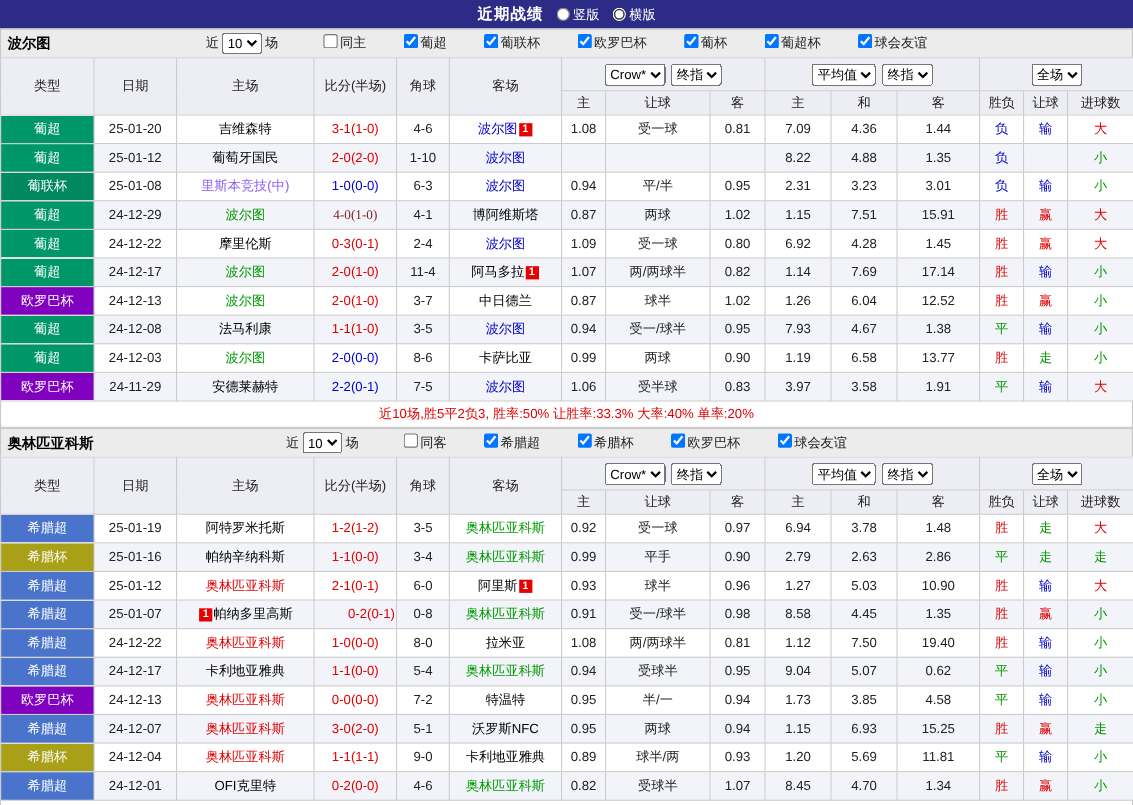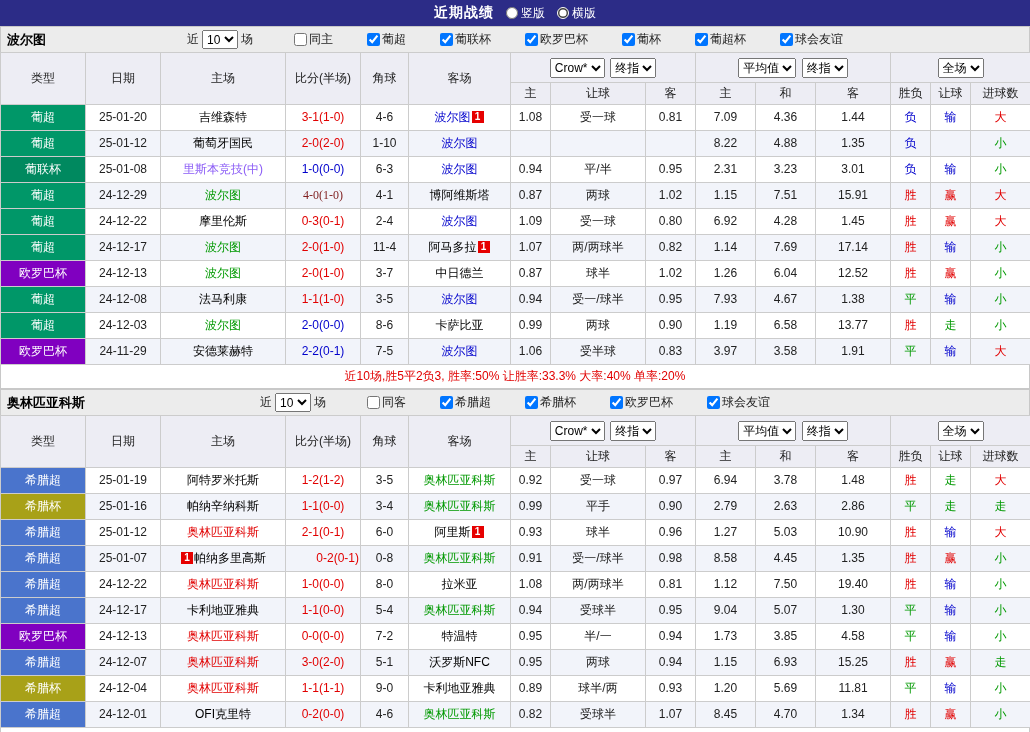--- a/index.html
+++ b/index.html
@@ -9,21 +9,21 @@
   .topbar { height:26px; background:#2c2c87; display:flex; align-items:center; justify-content:center; gap:12px; color:#fff; }
   .topbar .title { font-weight:bold; font-size:14px; letter-spacing:1px; }
   .topbar label { display:inline-flex; align-items:center; gap:3px; font-size:12px; cursor:pointer; }
   .topbar input[type=radio] { width:12px; height:12px; margin:0; accent-color:#ffffff; }
 
   .sec-head { position:relative; height:26px; background:#ececec; border:1px solid #c8c8c8; border-bottom:none; display:flex; align-items:center; justify-content:center; font-size:12px; }
   .sec-head .team { position:absolute; left:6px; font-weight:bold; font-size:13px; color:#000; }
   .filters { display:flex; align-items:center; gap:3px; }
   .filters select { height:19px; font-size:12px; }
   .filter-list { display:inline-flex; align-items:center; margin-left:4px; }
-  .filter-list label { display:inline-flex; align-items:center; margin-left:6px; cursor:pointer;padding-left:28px; }
+  .filter-list label { display:inline-flex; margin-left:6px; cursor:pointer;padding-left:28px; }
   .filter-list input { width:13px; height:13px; margin:0 2px 0 0; }
 
   table.grid { width:1030px; border-collapse:collapse; table-layout:fixed; font-size:12px; }
   .grid th, .grid td { border:1px solid #ccc; text-align:center; padding:0 1px; white-space:nowrap; overflow:hidden; }
   .grid thead th { background:#ededf4; font-weight:normal; height:22px; vertical-align:middle; }
   .grid thead tr.ctrl-row th { height:30px; }
   .ctrl-row select { height:20px; font-size:12px; margin:0 1px; }
   .grid td { height:25px; line-height:25px; }
   tr.alt td { background:#f2f4fa; }
   td.league { color:#fff; }
@@ -479,21 +479,21 @@
         <td>24-12-17</td>
         <td><span style="color: rgb(0, 0, 0);">卡利地亚雅典</span></td>
         <td style="color: rgb(225, 0, 0);">1-1(0-0)</td>
         <td>5-4</td>
         <td><span style="color: rgb(0, 153, 0);">奥林匹亚科斯</span></td>
         <td>0.94</td>
         <td>受球半</td>
         <td>0.95</td>
         <td>9.04</td>
         <td>5.07</td>
-        <td>1.30</td>
+        <td>0.62</td>
         <td style="color: rgb(0, 153, 0);">平</td>
         <td style="color: rgb(0, 0, 204);">输</td>
         <td style="color: rgb(0, 153, 0);">小</td>
       </tr>
       <tr>
         <td class="league" style="color: rgb(255, 255, 255); background: rgb(128, 0, 192);">欧罗巴杯</td>
         <td>24-12-13</td>
         <td><span style="color: rgb(225, 0, 0);">奥林匹亚科斯</span></td>
         <td style="color: rgb(225, 0, 0);">0-0(0-0)</td>
         <td>7-2</td>

